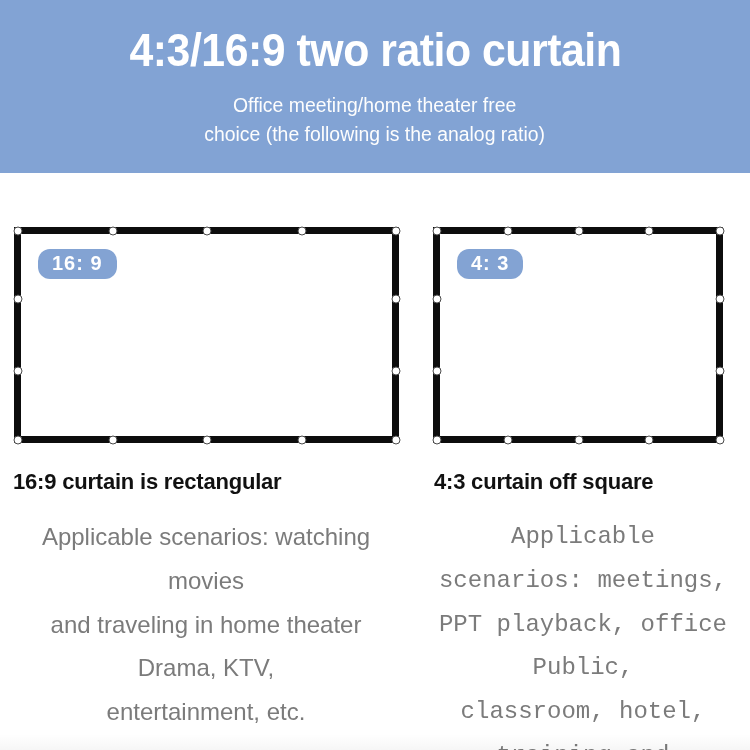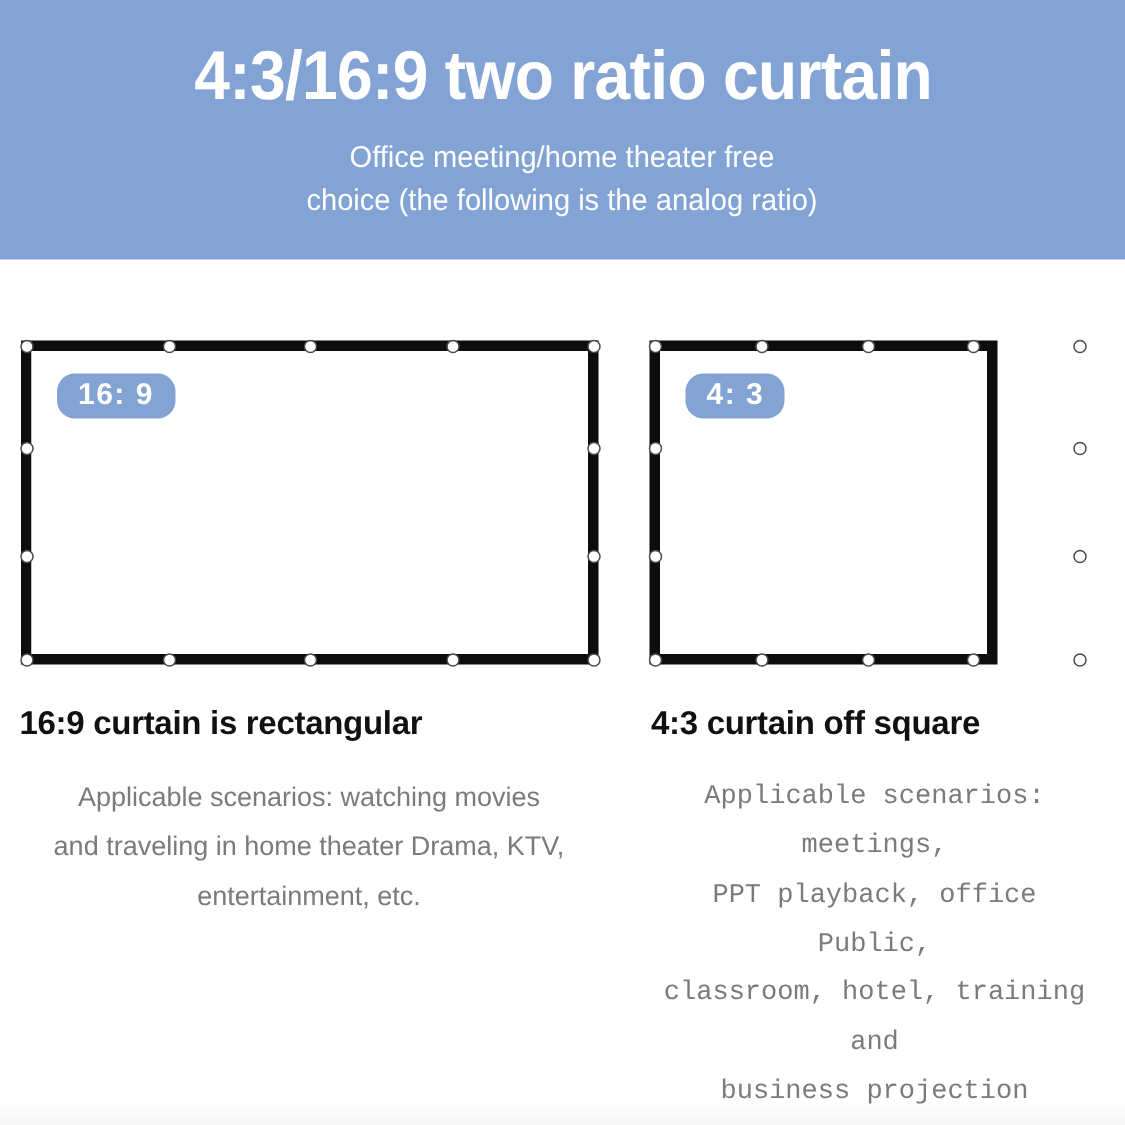--- a/index.html
+++ b/index.html
@@ -81,21 +81,21 @@
   
   .screen-wrap {
     position: relative;
     margin-top: 54px;
   }
   .screen-16-9 {
     width: 385px;
     height: 216px;
   }
   .screen-4-3 {
-    width: 232px;
+    width: 290px;
     height: 216px;
   }
   .screen-frame {
     position: absolute;
     inset: 0;
     background: #ffffff;
     border: 7px solid #0d0d0d;
     box-sizing: border-box;
   }
   .screen-surface {
@@ -142,21 +142,21 @@
     white-space: nowrap;
     letter-spacing: -0.2px;
   }
   .panel-left .panel-heading { margin-left: -1px; }
   .panel-right .panel-heading { margin-left: 1px; }
 
   .panel-body {
     margin: 0;
     padding: 0;
     margin-top: 21px;
-    font-size: 18px;
+    font-size: 24px;
     font-weight: normal;
     color: #7b7b7b;
     line-height: 1.82;
     text-align: center;
     white-space: pre-line;
   }
   .panel-left .panel-body { padding: 0 10px; }
   .panel-right .panel-body { padding: 0 2px; font-family: Liberation Mono, monospace; }
 
   

